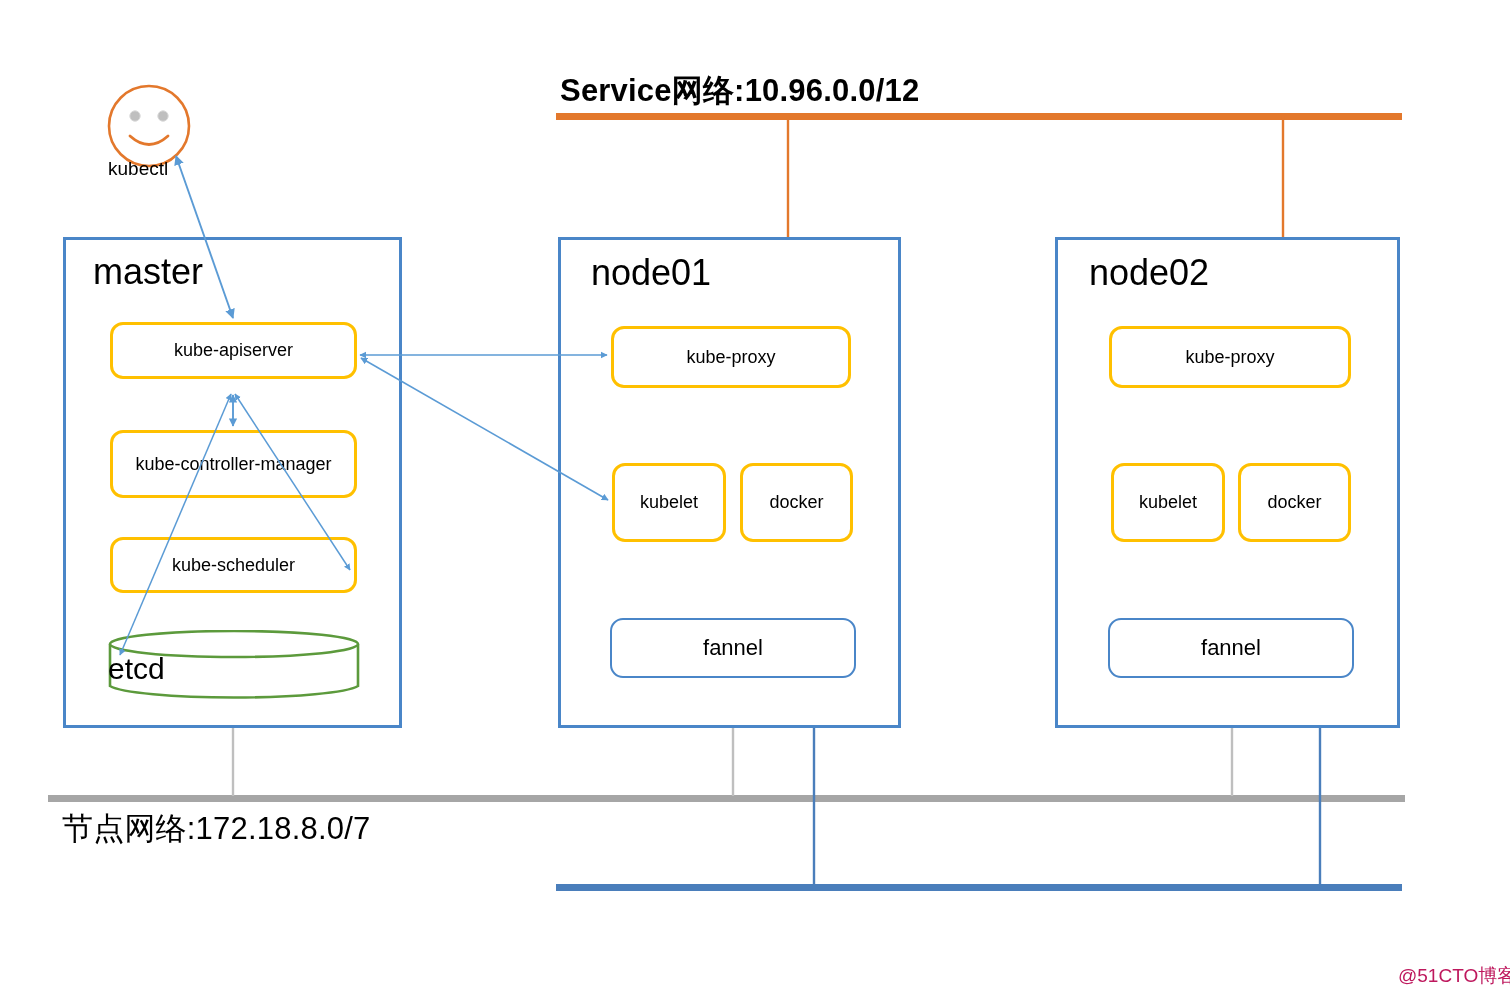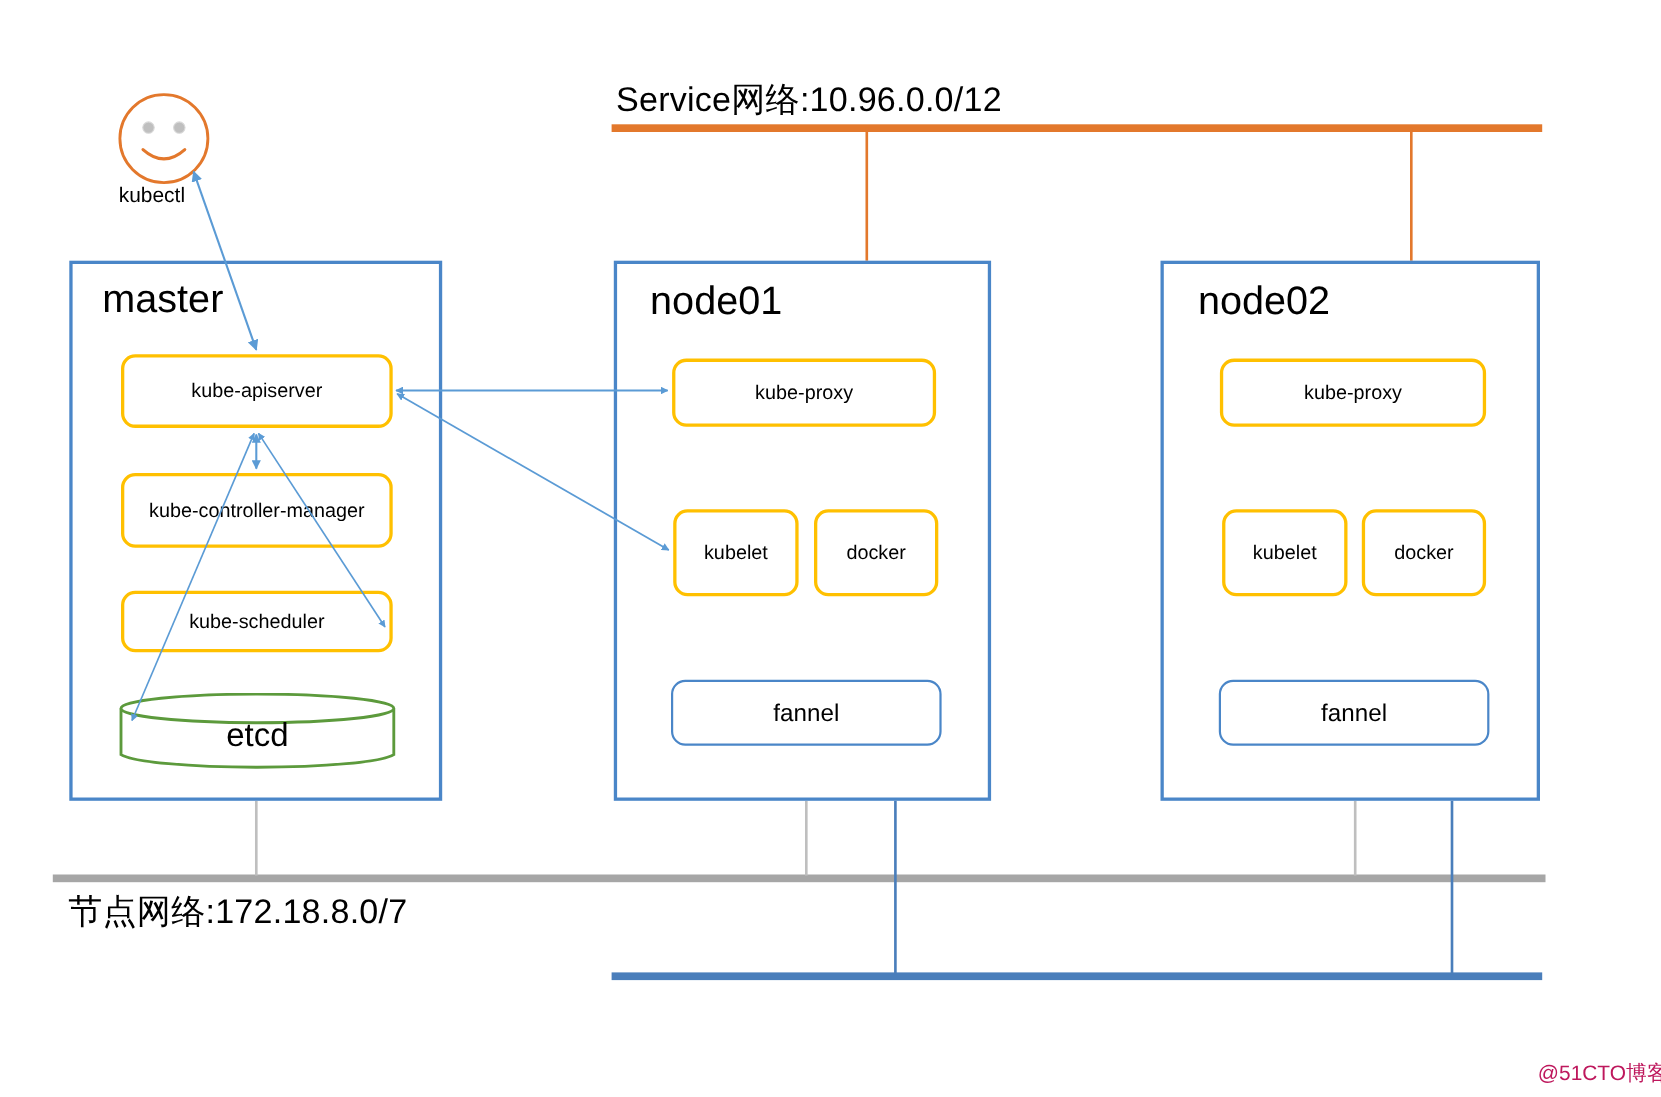--- a/index.html
+++ b/index.html
@@ -64,21 +64,20 @@
     font-size: 22px;
   }
   
   .etcd-wrap {
     position: absolute;
   }
   .etcd-label {
     position: absolute;
     left: 0;
     right: 0;
-    text-align: center;
     font-size: 30px;
     color: #000000;
   }
   
   .kubectl-label {
     position: absolute;
     font-size: 19px;
     color: #000000;
     white-space: nowrap;
   }
@@ -103,21 +102,21 @@
     top: 0;
     width: 1510px;
     height: 997px;
   }
 </style>
 </head>
 <body>
 
 <div id="canvas">
 
-  <div class="net-label" style="left:560px; top:70px;">Service网络:10.96.0.0/12</div>
+  <div class="net-label" style="left:560px; top:70px;font-weight:bold;">Service网络:10.96.0.0/12</div>
   <div class="net-line" style="left:556px; top:113px; width:846px; background:#e3782c;"></div>
 
   <div class="net-line" style="left:48px; top:795px; width:1357px; background:#a6a6a6;"></div>
   <div class="net-label" style="left:62px; top:808px;">节点网络:172.18.8.0/7</div>
 
   <div class="net-line" style="left:556px; top:884px; width:846px; background:#4a7ebb;"></div>
 
   <svg class="under" viewBox="0 0 1510 997">
 
     <line x1="788" y1="116" x2="788" y2="328" stroke="#e3782c" stroke-width="2.4"></line>
@@ -127,21 +126,21 @@
     <line x1="733" y1="728" x2="733" y2="796" stroke="#bfbfbf" stroke-width="2.4"></line>
     <line x1="1232" y1="728" x2="1232" y2="796" stroke="#bfbfbf" stroke-width="2.4"></line>
 
     <line x1="814" y1="676" x2="814" y2="886" stroke="#4a7ebb" stroke-width="2.4"></line>
     <line x1="1320" y1="676" x2="1320" y2="886" stroke="#4a7ebb" stroke-width="2.4"></line>
   </svg>
 
   <div class="host-box" style="left:63px; top:237px; width:339px; height:491px;"></div>
   <div class="host-title" style="left:93px; top:251px;">master</div>
 
-  <div class="comp" style="left:110px; top:322px; width:247px; height:67px;">kube-apiserver</div>
+  <div class="comp" style="left:110px; top:322px; width:247px; height:57px;">kube-apiserver</div>
 
   <div class="comp" style="left:110px; top:430px; width:247px; height:68px;">kube-controller-manager</div>
 
   <div class="comp" style="left:110px; top:537px; width:247px; height:56px;">kube-scheduler</div>
 
   <div class="etcd-wrap" style="left:108px; top:630px; width:252px; height:72px;">
     <svg width="252" height="72" viewBox="0 0 252 72">
       <path d="M2,14 L2,56 A126,14 0 0 0 250,56 L250,14" fill="#ffffff" stroke="#5c9a3c" stroke-width="2.6"></path>
       <ellipse cx="126" cy="14" rx="124" ry="13" fill="#ffffff" stroke="#5c9a3c" stroke-width="2.6"></ellipse>
     </svg>
@@ -171,21 +170,21 @@
   <div class="comp blue" style="left:1108px; top:618px; width:246px; height:60px;">fannel</div>
 
   <div style="position:absolute; left:106px; top:83px; width:86px; height:86px;">
     <svg width="86" height="86" viewBox="0 0 86 86">
       <circle cx="43" cy="43" r="40" fill="#ffffff" stroke="#e3782c" stroke-width="2.6"></circle>
       <circle cx="29" cy="33" r="5.2" fill="#bfbfbf" stroke="#d9d9d9" stroke-width="1"></circle>
       <circle cx="57" cy="33" r="5.2" fill="#bfbfbf" stroke="#d9d9d9" stroke-width="1"></circle>
       <path d="M24,53 Q43,70 62,53" fill="none" stroke="#e3782c" stroke-width="2.8" stroke-linecap="round"></path>
     </svg>
   </div>
-  <div class="kubectl-label" style="left:108px; top:168px;">kubectl</div>
+  <div class="kubectl-label" style="left:108px; top:158px;">kubectl</div>
 
   <svg class="overlay" viewBox="0 0 1510 997">
     <defs>
       <marker id="ah" viewBox="0 0 10 10" refX="9" refY="5" markerWidth="5.2" markerHeight="5.2" orient="auto-start-reverse">
         <path d="M 0 0 L 10 5 L 0 10 z" fill="#5b9bd5"></path>
       </marker>
       <marker id="ahs" viewBox="0 0 10 10" refX="9" refY="5" markerWidth="4.4" markerHeight="4.4" orient="auto-start-reverse">
         <path d="M 0 0 L 10 5 L 0 10 z" fill="#5b9bd5"></path>
       </marker>
     </defs>

